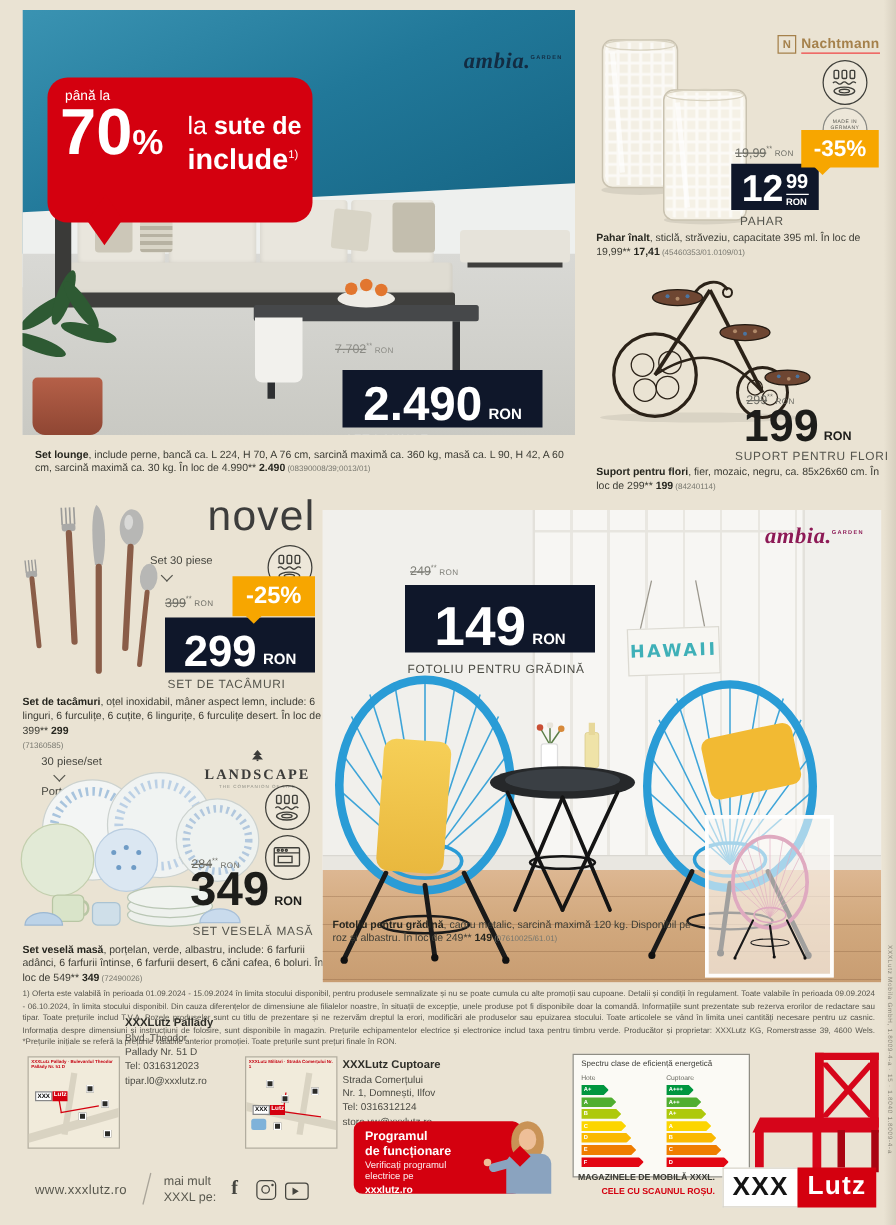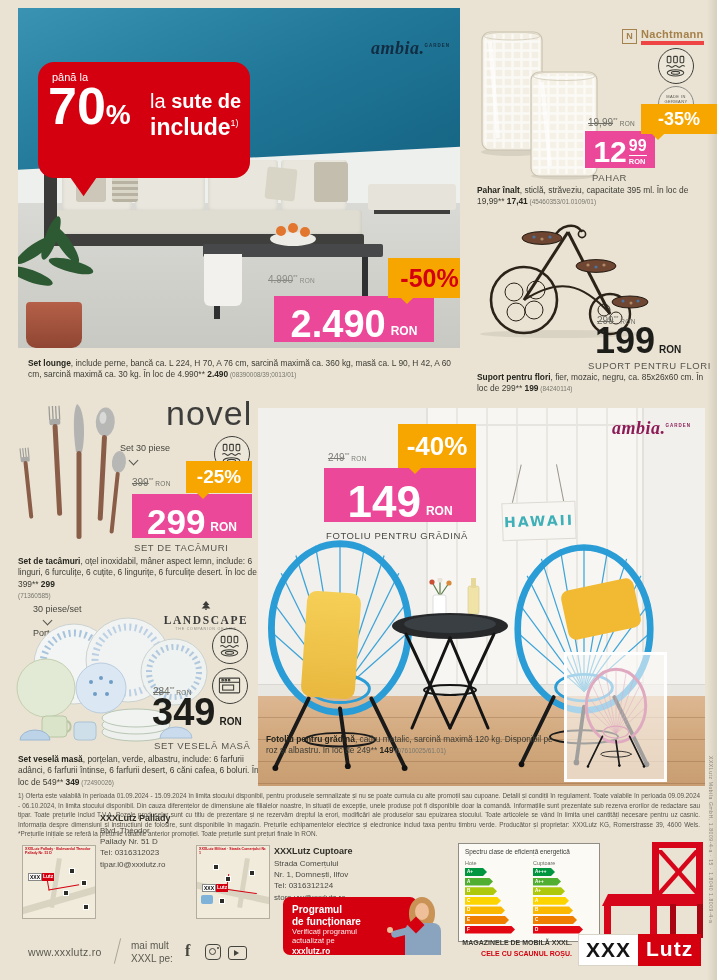--- a/index.html
+++ b/index.html
@@ -8,21 +8,21 @@
   .abs{position:absolute;}
 
   
   .old{font-size:10px;color:#6e6e66;white-space:nowrap;}
   .old .strike{text-decoration:line-through;}
   .old sup{font-size:6px;}
   .old .ocur{font-size:6.5px;margin-left:2px;letter-spacing:.3px;}
   .badge{background:#f7a600;color:#fff;font-weight:bold;display:flex;align-items:center;justify-content:center;z-index:4;}
   .badge::after{content:"";position:absolute;left:12px;bottom:-4px;width:10px;height:10px;background:#f7a600;transform:rotate(45deg);z-index:-1;}
   .badge.redtext{color:#d4000f;}
-  .pricebox{background:#ec4899;color:#fff;display:flex;align-items:flex-end;justify-content:center;z-index:3;}
+  .pricebox{background:#0f172a;color:#fff;display:flex;align-items:flex-end;justify-content:center;z-index:3;}
   .pnum{font-weight:bold;line-height:.92;}
   .pcur{font-size:12px;font-weight:bold;margin:0 0 4px 5px;}
   .blackprice{color:#1d1d1a;display:flex;align-items:flex-end;}
   .bnum{font-weight:bold;font-size:36px;line-height:.9;}
   .bcur{font-size:10px;font-weight:bold;margin:0 0 2px 4px;}
   .plabel{font-size:9.5px;color:#55554d;letter-spacing:.6px;white-space:nowrap;}
   .desc{font-size:8.4px;line-height:1.34;color:#3c3c34;}
   .desc b{color:#26261f;}
   .desc .art{font-size:6.4px;color:#77776e;}
   .chev{display:block;width:6px;height:6px;border-right:1.4px solid #55554e;border-bottom:1.4px solid #55554e;transform:rotate(45deg);}
@@ -63,28 +63,28 @@
   #lounge-badge{left:370px;top:250px;width:83px;height:40px;font-size:25px;}
   #lounge-badge::after{left:14px;}
   #lounge-price{left:256px;top:288px;width:160px;height:46px;}
   #lounge-price .pnum{font-size:38px;}
   #lounge-label{left:258px;top:338px;color:#e8e8e4;z-index:4;}
   #lounge-desc{left:28px;top:358px;width:424px;}
 
   
   #nachtmann{left:622px;top:28px;display:flex;align-items:center;gap:4px;color:#a5814b;}
   #nachtmann .nbox{width:13px;height:13px;border:1.4px solid #a5814b;font-size:9px;font-weight:bold;text-align:center;line-height:13px;}
-  #nachtmann .nname{font-size:11px;font-weight:bold;letter-spacing:.3px;border-bottom:4px solid #ef4444;padding-bottom:1px;}
+  #nachtmann .nname{font-size:11px;font-weight:bold;letter-spacing:.3px;border-bottom:1px solid #ef4444;padding-bottom:1px;}
   #glasses{left:472px;top:28px;}
   #ic-dw1{left:658px;top:48px;}
   #ic-de{left:658px;top:86px;border-color:#8a8a84;overflow:hidden;text-align:center;}
   #ic-de .mi{font-size:4px;color:#55554e;margin-top:7px;letter-spacing:.4px;}
   #ic-de .ge{font-size:4px;color:#55554e;letter-spacing:.4px;}
   .deflag{width:24px;height:4px;margin:0 auto;}
-  #pahar-badge{left:641px;top:104px;width:76px;height:30px;font-size:18px;}
+  #pahar-badge{left:641px;top:104px;width:62px;height:30px;font-size:18px;}
   #pahar-old{left:588px;top:117px;}
   #pahar-price{left:585px;top:131px;width:70px;height:37px;padding:0;}
   #pahar-price .pnum{font-size:30px;margin-bottom:2px;}
   #pahar-price .centcol{display:flex;flex-direction:column;align-items:flex-start;margin:3px 0 2px 2px;}
   #pahar-price .cents{font-size:16px;font-weight:bold;line-height:1;border-bottom:1.5px solid #fff;padding-bottom:1px;}
   #pahar-price .pcur2{font-size:7.5px;font-weight:bold;margin-top:1px;}
   #pahar-label{left:592px;top:172px;}
   #pahar-desc{left:477px;top:185px;width:228px;}
 
   
@@ -293,22 +293,21 @@
   <div class="abs" id="pot"></div>
 
   <div class="abs" id="promo">
     <span class="pfx">până la</span>
     <span class="pct"><span>70</span><span class="pcts">%</span></span>
     <span class="l1"><span>la </span><b>sute de</b></span>
     <span class="l2"><span>include</span><span class="fn">1)</span></span>
   </div>
   <div class="abs ambia" id="ambia-lounge"><span>ambia.</span><sup>GARDEN</sup></div>
 
-  <div class="abs old" id="lounge-old"><span class="strike">4.990</span><sup>**</sup><span class="ocur">RON</span></div>
-  <div class="abs badge redtext" id="lounge-badge">-50%</div>
+  <div class="abs old" id="lounge-old"><span class="strike">7.702</span><sup>**</sup><span class="ocur">RON</span></div>
   <div class="abs pricebox" id="lounge-price">
       <span class="pnum">2.490</span>
       <span class="pcur">RON</span>
     </div>
   <div class="abs plabel" id="lounge-label">SET LOUNGE</div>
 </div>
 <div class="abs desc" id="lounge-desc"><b>Set lounge</b><span>, include perne, bancă ca. L 224, H 70, A 76 cm, sarcină maximă ca. 360 kg, masă ca. L 90, H 42, A 60 cm, sarcină maximă ca. 30 kg. În loc de 4.990** </span><b>2.490</b><span class="art"> (08390008/39;0013/01)</span></div>
 
 <div class="abs" id="nachtmann">
   <span class="nbox">N</span>
@@ -574,21 +573,20 @@
   </svg>
 
   <div class="abs" id="ginset">
     <svg width="78" height="104" viewBox="0 0 180 245" style="color:#dfaac0">
         <use href="#sym-chair"></use>
       </svg>
   </div>
 
   <div class="abs ambia" id="ambia-garden"><span>ambia.</span><sup>GARDEN</sup></div>
   <div class="abs old" id="fot-old"><span class="strike">249</span><sup>**</sup><span class="ocur">RON</span></div>
-  <div class="abs badge" id="fot-badge">-40%</div>
   <div class="abs pricebox" id="fot-price">
       <span class="pnum">149</span>
       <span class="pcur">RON</span>
     </div>
   <div class="abs plabel" id="fot-label">FOTOLIU PENTRU GRĂDINĂ</div>
   <div class="abs desc" id="fot-desc"><b>Fotoliu pentru grădină</b><span>, cadru metalic, sarcină maximă 120 kg. Disponibil pe roz și albastru. În loc de 249** </span><b>149</b><span class="art"> (07610025/61.01)</span></div>
 </div>
 
 <div class="abs" id="legal">1) Oferta este valabilă în perioada 01.09.2024 - 15.09.2024 în limita stocului disponibil, pentru produsele semnalizate și nu se poate cumula cu alte promoții sau cupoane. Detalii și condiții în regulament. Toate valabile în perioada 09.09.2024 - 06.10.2024, în limita stocului disponibil. Din cauza diferențelor de dimensiune ale filialelor noastre, în situații de excepție, unele produse pot fi disponibile doar la comandă. Informațiile sunt prezentate sub rezerva erorilor de redactare sau tipar. Toate prețurile includ T.V.A. Pozele produselor sunt cu titlu de prezentare și ne rezervăm dreptul la erori, modificări ale produselor sau epuizarea stocului. Toate articolele se vând în limita unei cantități necesare pentru uz casnic. Informația despre dimensiuni și instrucțiuni de folosire, sunt disponibile în magazin. Prețurile echipamentelor electrice și electronice includ taxa pentru timbru verde. Producător și proprietar: XXXLutz KG, Romerstrasse 39, 4600 Wels. *Prețurile inițiale se referă la prețurile valabile anterior promoției. Toate prețurile sunt prețuri finale în RON.</div>
 
@@ -708,21 +706,21 @@
 </div>
 <div class="abs" id="taglines">
   <div class="t1">MAGAZINELE DE MOBILĂ XXXL.</div>
   <div class="t2">CELE CU SCAUNUL ROȘU.</div>
 </div>
 
 <div class="abs" id="hours">
   <div class="ht">Programul</div>
   <div class="ht">de funcționare</div>
   <div class="hl">Verificați programul</div>
-  <div class="hl">actualizat pe</div>
+  <div class="hl">electrice pe</div>
   <div class="hs">xxxlutz.ro</div>
   <div id="woman">
     <div class="hair"></div>
       <div class="face"></div>
       <div class="body"></div>
       <div class="arm"></div>
       <div class="hand"></div>
   </div>
 </div>
 

